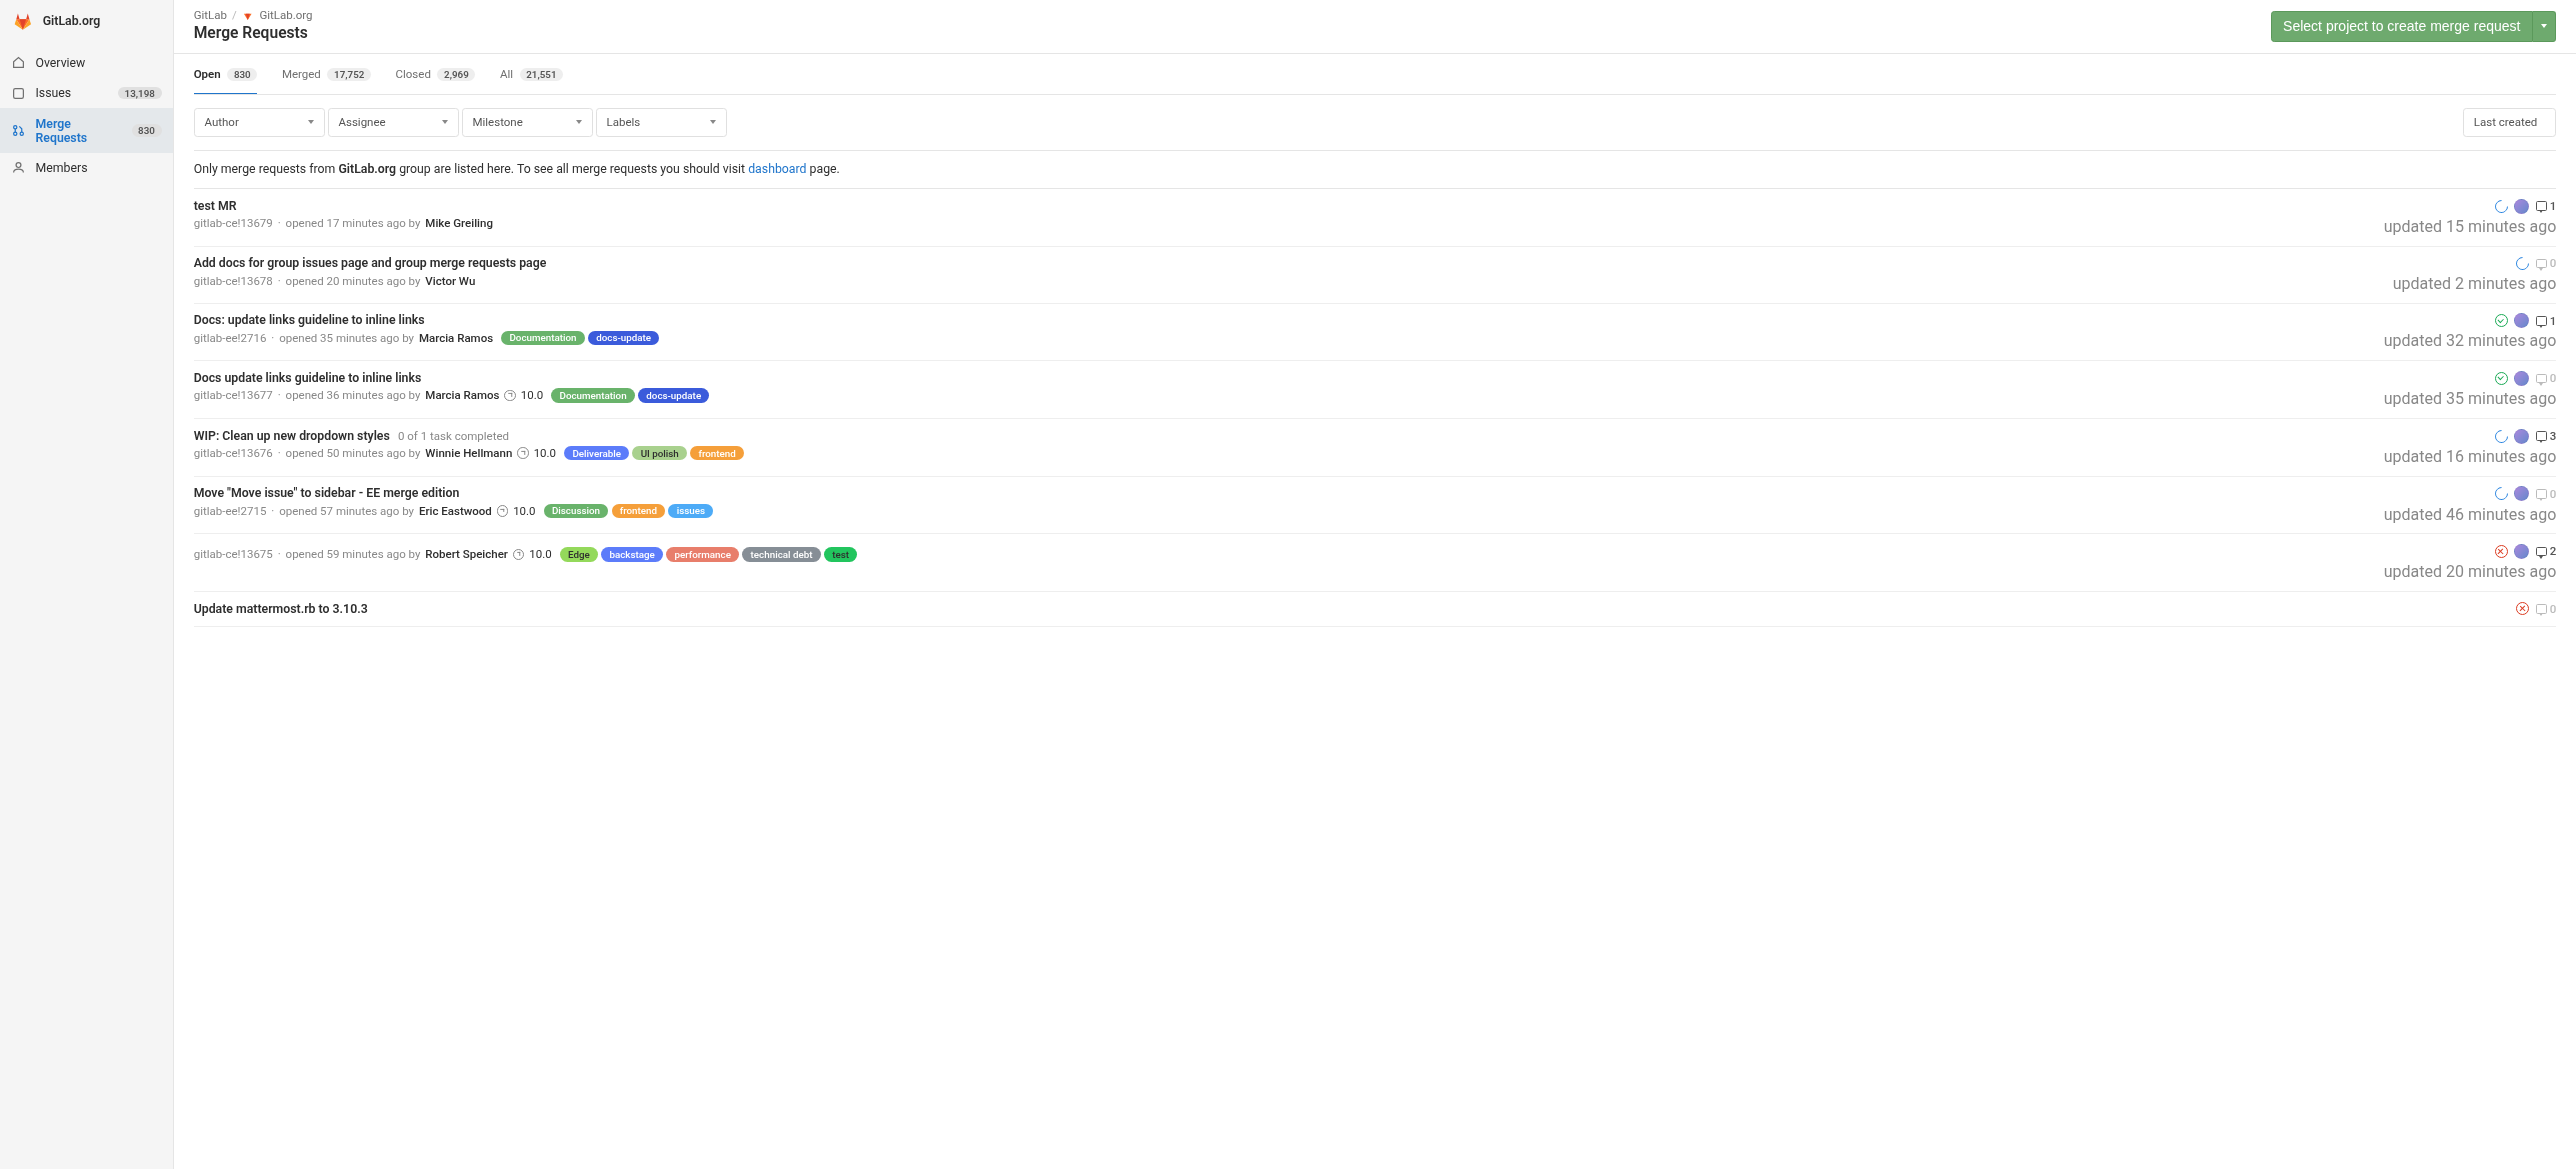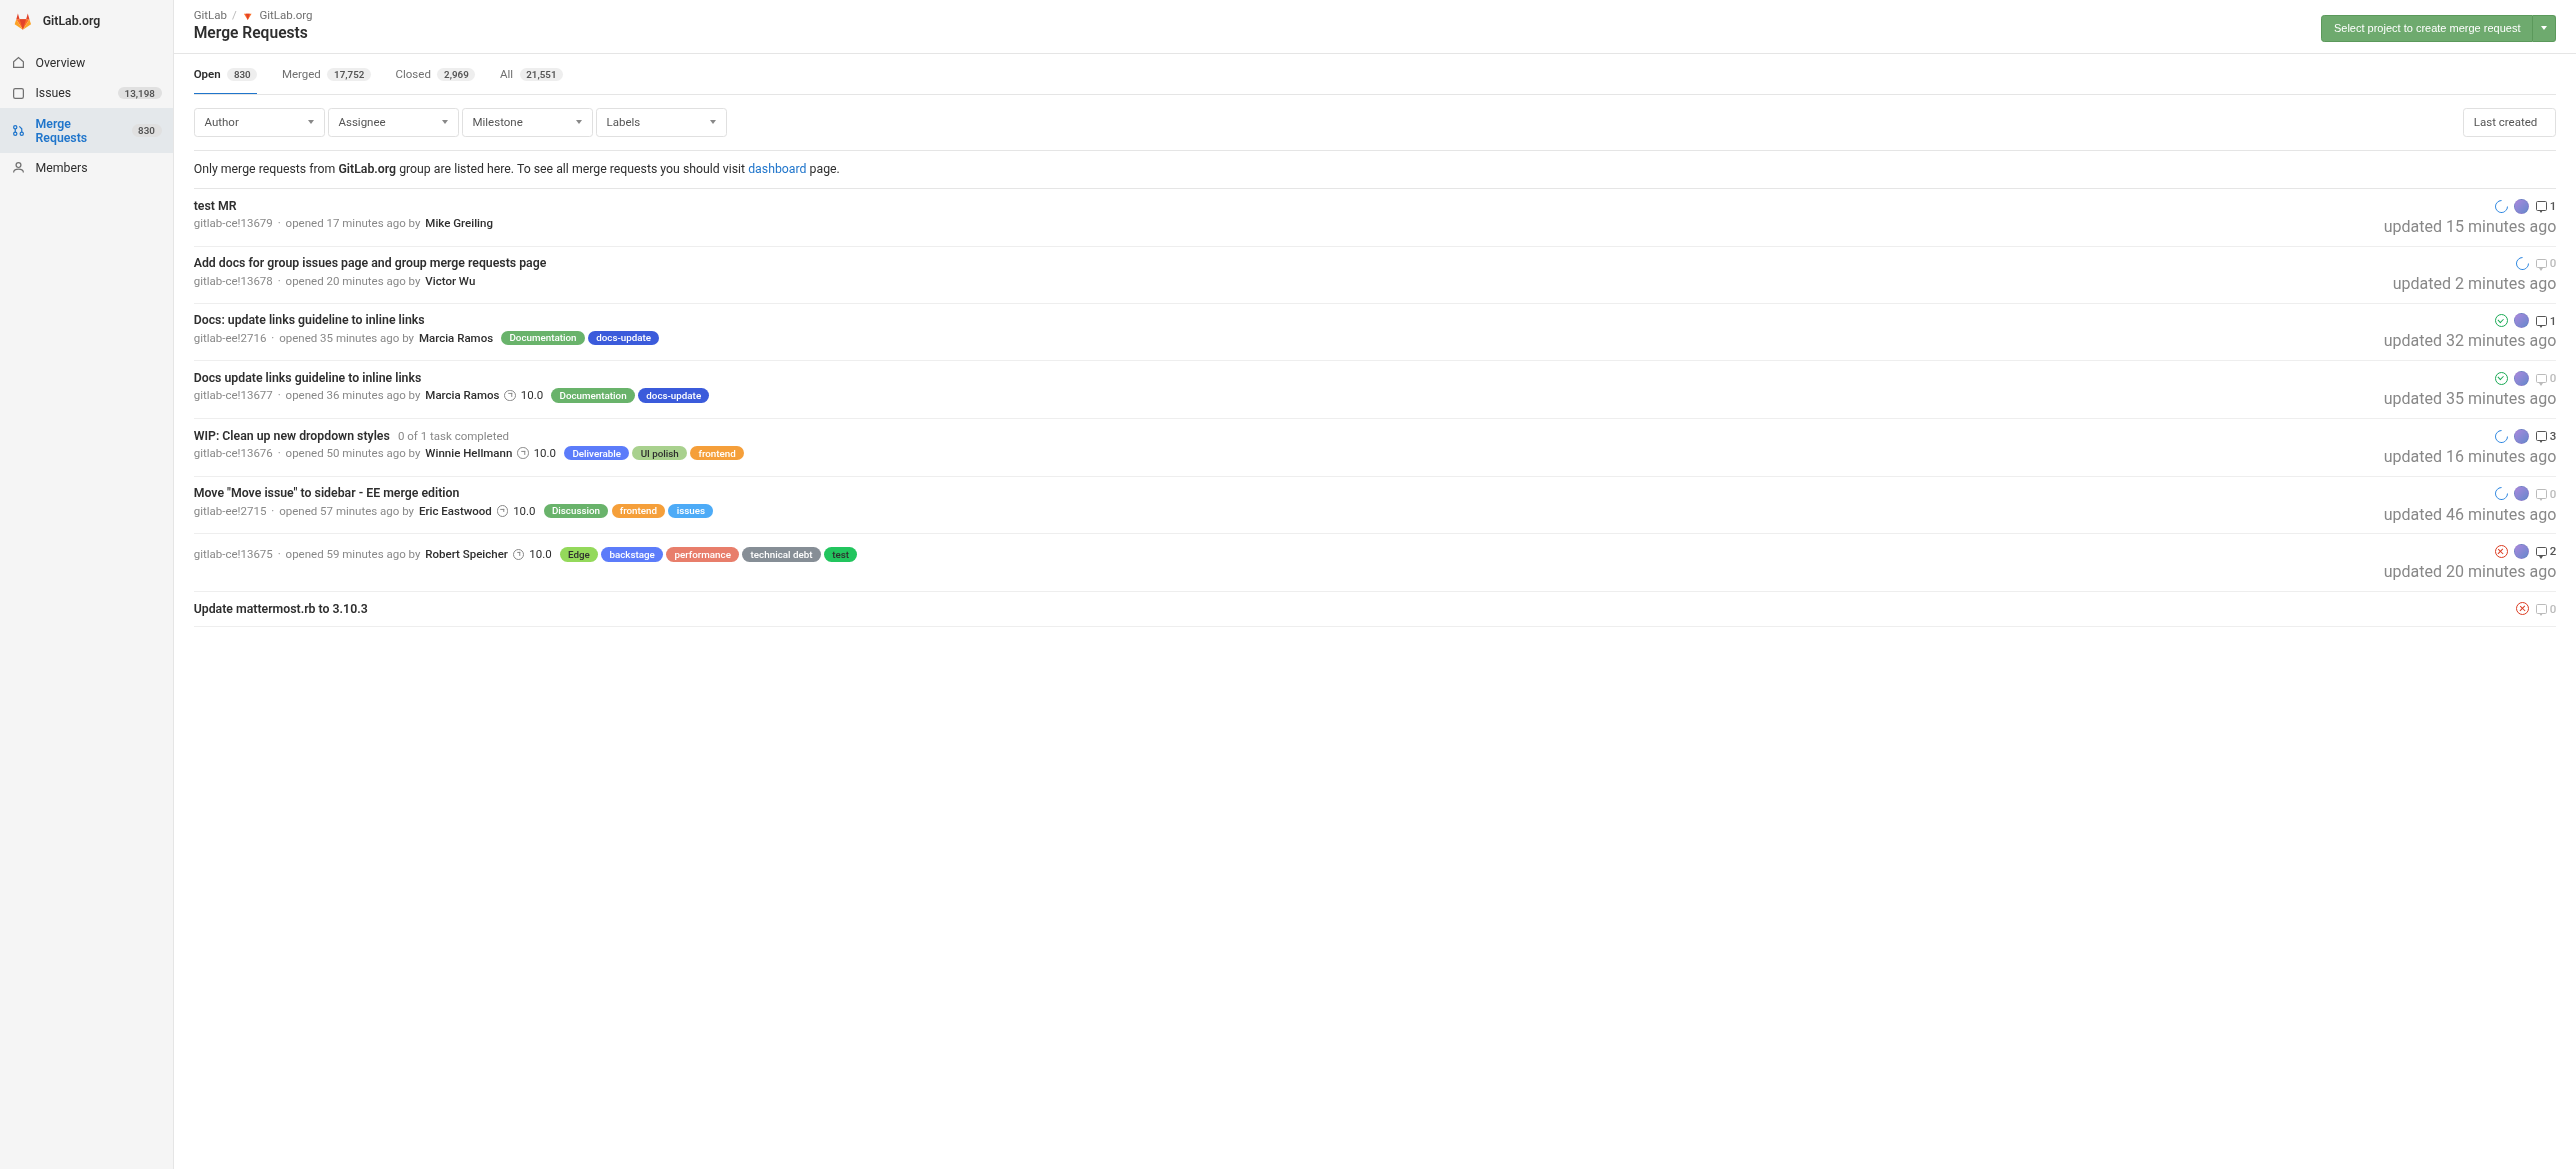--- a/index.html
+++ b/index.html
@@ -17,21 +17,21 @@
   .nav-label { flex: 1; font-size: 12.3px; }
   .nav-badge { background: #e0e0e0; color: #555; border-radius: 8.2px; padding: 0.8px 6.6px; font-size: 9.8px; font-weight: 600; text-align: center; }
   .main { flex: 1; display: flex; flex-direction: column; overflow: hidden; }
   .topbar { padding: 8.2px 19.7px 11.5px 19.7px; border-bottom: 0.8px solid #e5e5e5; display: flex; align-items: flex-end; justify-content: space-between; }
   .breadcrumb-row { display: flex; align-items: center; gap: 4.9px; font-size: 11.5px; color: #707070; }
   .breadcrumb-link { color: #707070; cursor: pointer; }
   .breadcrumb-sep { color: #bbb; }
   .breadcrumb-icon { width: 13px; height: 13px; display:flex; align-items:center; }
   .page-title { font-size: 15.6px; font-weight: 600; color: #2e2e2e; margin-top: 1.6px; }
   .create-mr-group { display: flex; }
-  .create-mr-btn { background: #6eaa6e; color: #fff; border: 0.8px solid #5b995b; padding: 6.6px 11.5px; font-size: 11px; border-radius: 3.3px 0 0 3.3px; cursor: pointer; }
+  .create-mr-btn { background: #6eaa6e; color: #fff; border: 0.8px solid #5b995b; padding: 6.6px 11.5px; font-size: 14px; border-radius: 3.3px 0 0 3.3px; cursor: pointer; }
   .create-mr-dropdown { background: #6eaa6e; color: #fff; border: 0.8px solid #5b995b; border-left: none; padding: 6.6px 8.2px; border-radius: 0 3.3px 3.3px 0; cursor: pointer; display:flex; align-items:center; }
   .chev-down { width:0; height:0; border-left:3.3px solid transparent; border-right:3.3px solid transparent; border-top:4.1px solid #fff; }
   .content { flex:1; overflow-y:auto; padding: 0 19.7px 33px 19.7px; }
   .tabs { display: flex; gap: 24.6px; padding: 13px 0 0 0; border-bottom: 0.8px solid #e5e5e5; }
   .tab { display: flex; align-items: center; gap: 6.6px; padding-bottom: 11.5px; cursor: pointer; color: #707070; border-bottom: 1.6px solid transparent; }
   .tab.active { color: #2e2e2e; font-weight: 600; border-bottom-color: #1f75cb; }
   .tab-count { background: #eee; color: #555; border-radius: 8.2px; padding: 0.8px 6.6px; font-size: 9.8px; font-weight: 600; }
   .filter-row { display: flex; gap: 3px; padding: 13px 0; align-items: center; }
   .filter-dd { border: 0.8px solid #e0e0e0; border-radius: 3.3px; padding: 6.6px 9.8px; width: 131px; display: flex; align-items: center; justify-content: space-between; cursor: pointer; color: #555; background:#fff; }
   .filter-dd .dd-caret { width:0; height:0; border-left:3.3px solid transparent; border-right:3.3px solid transparent; border-top:4.1px solid #888; }

